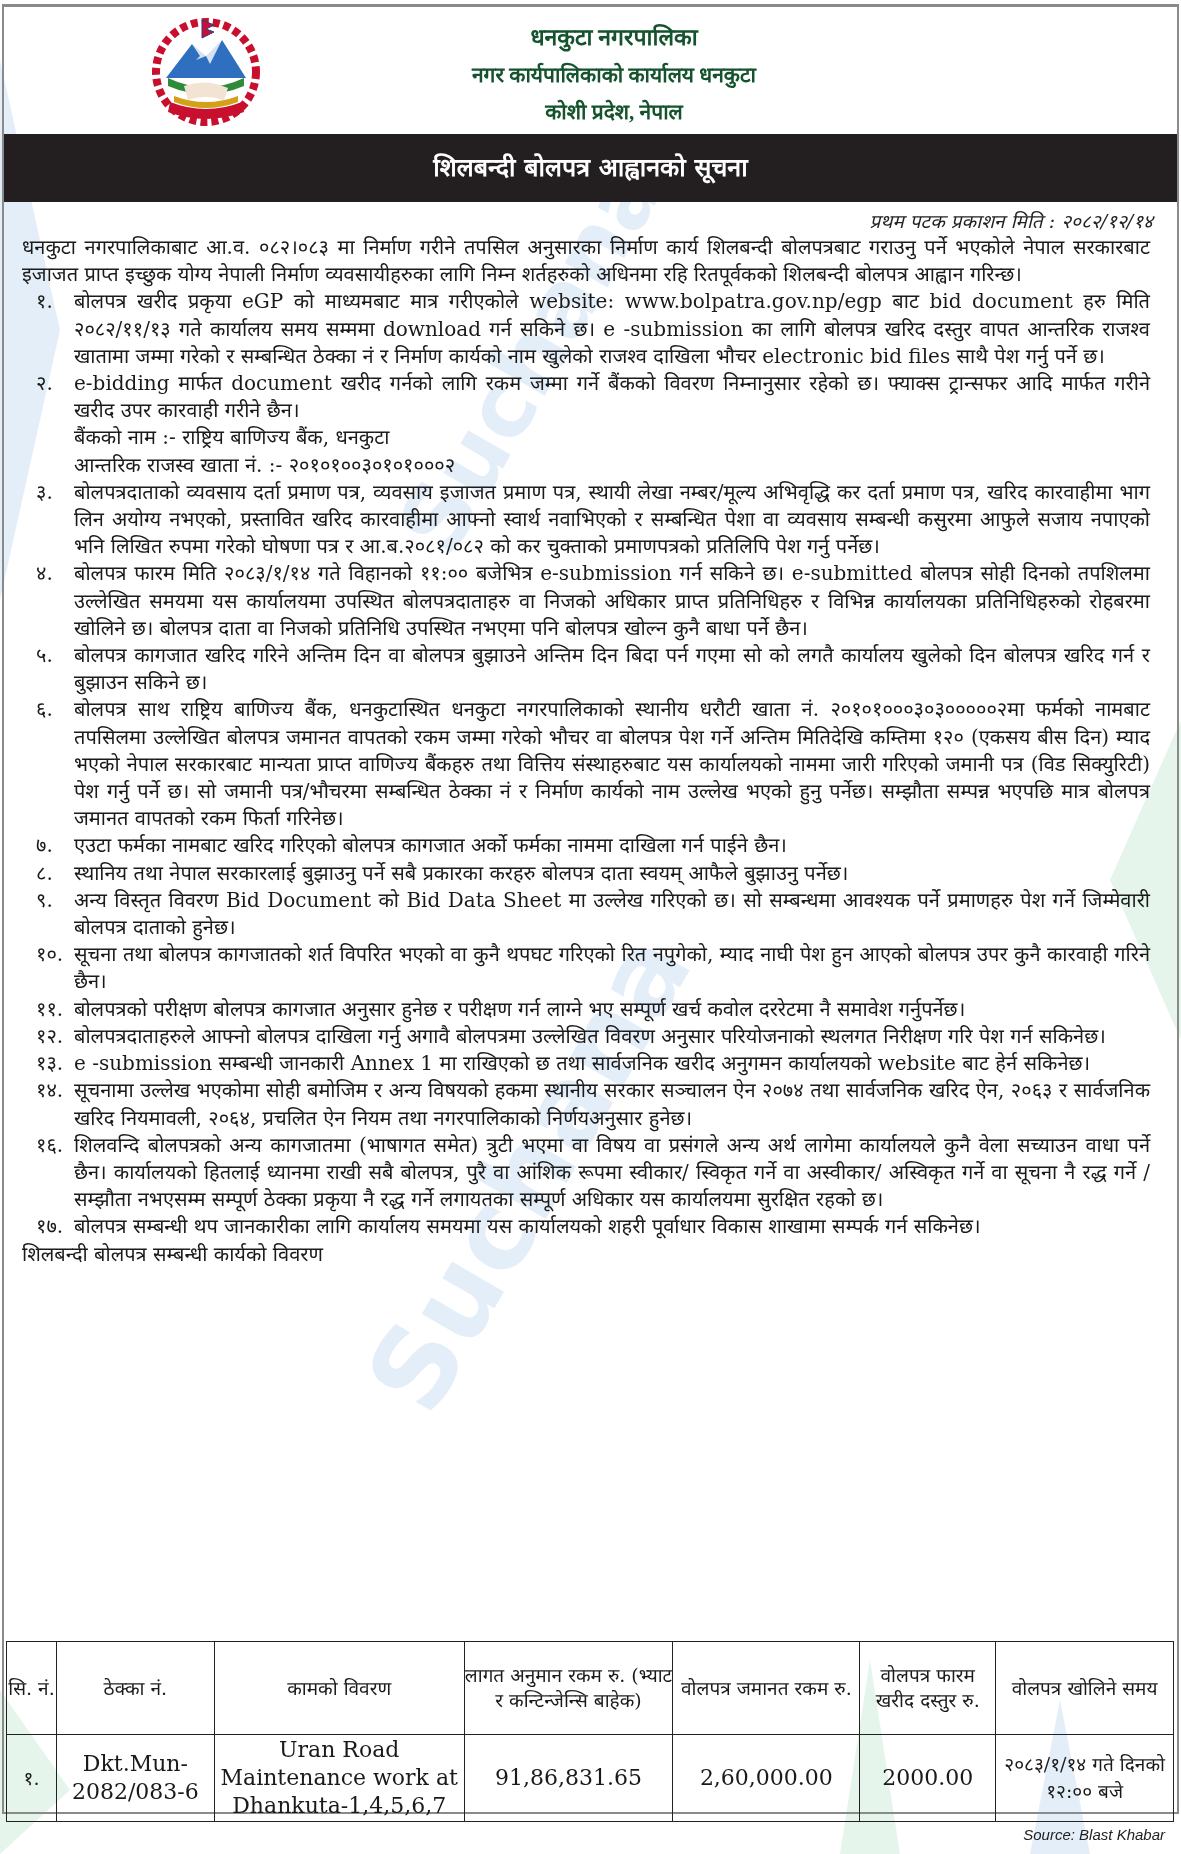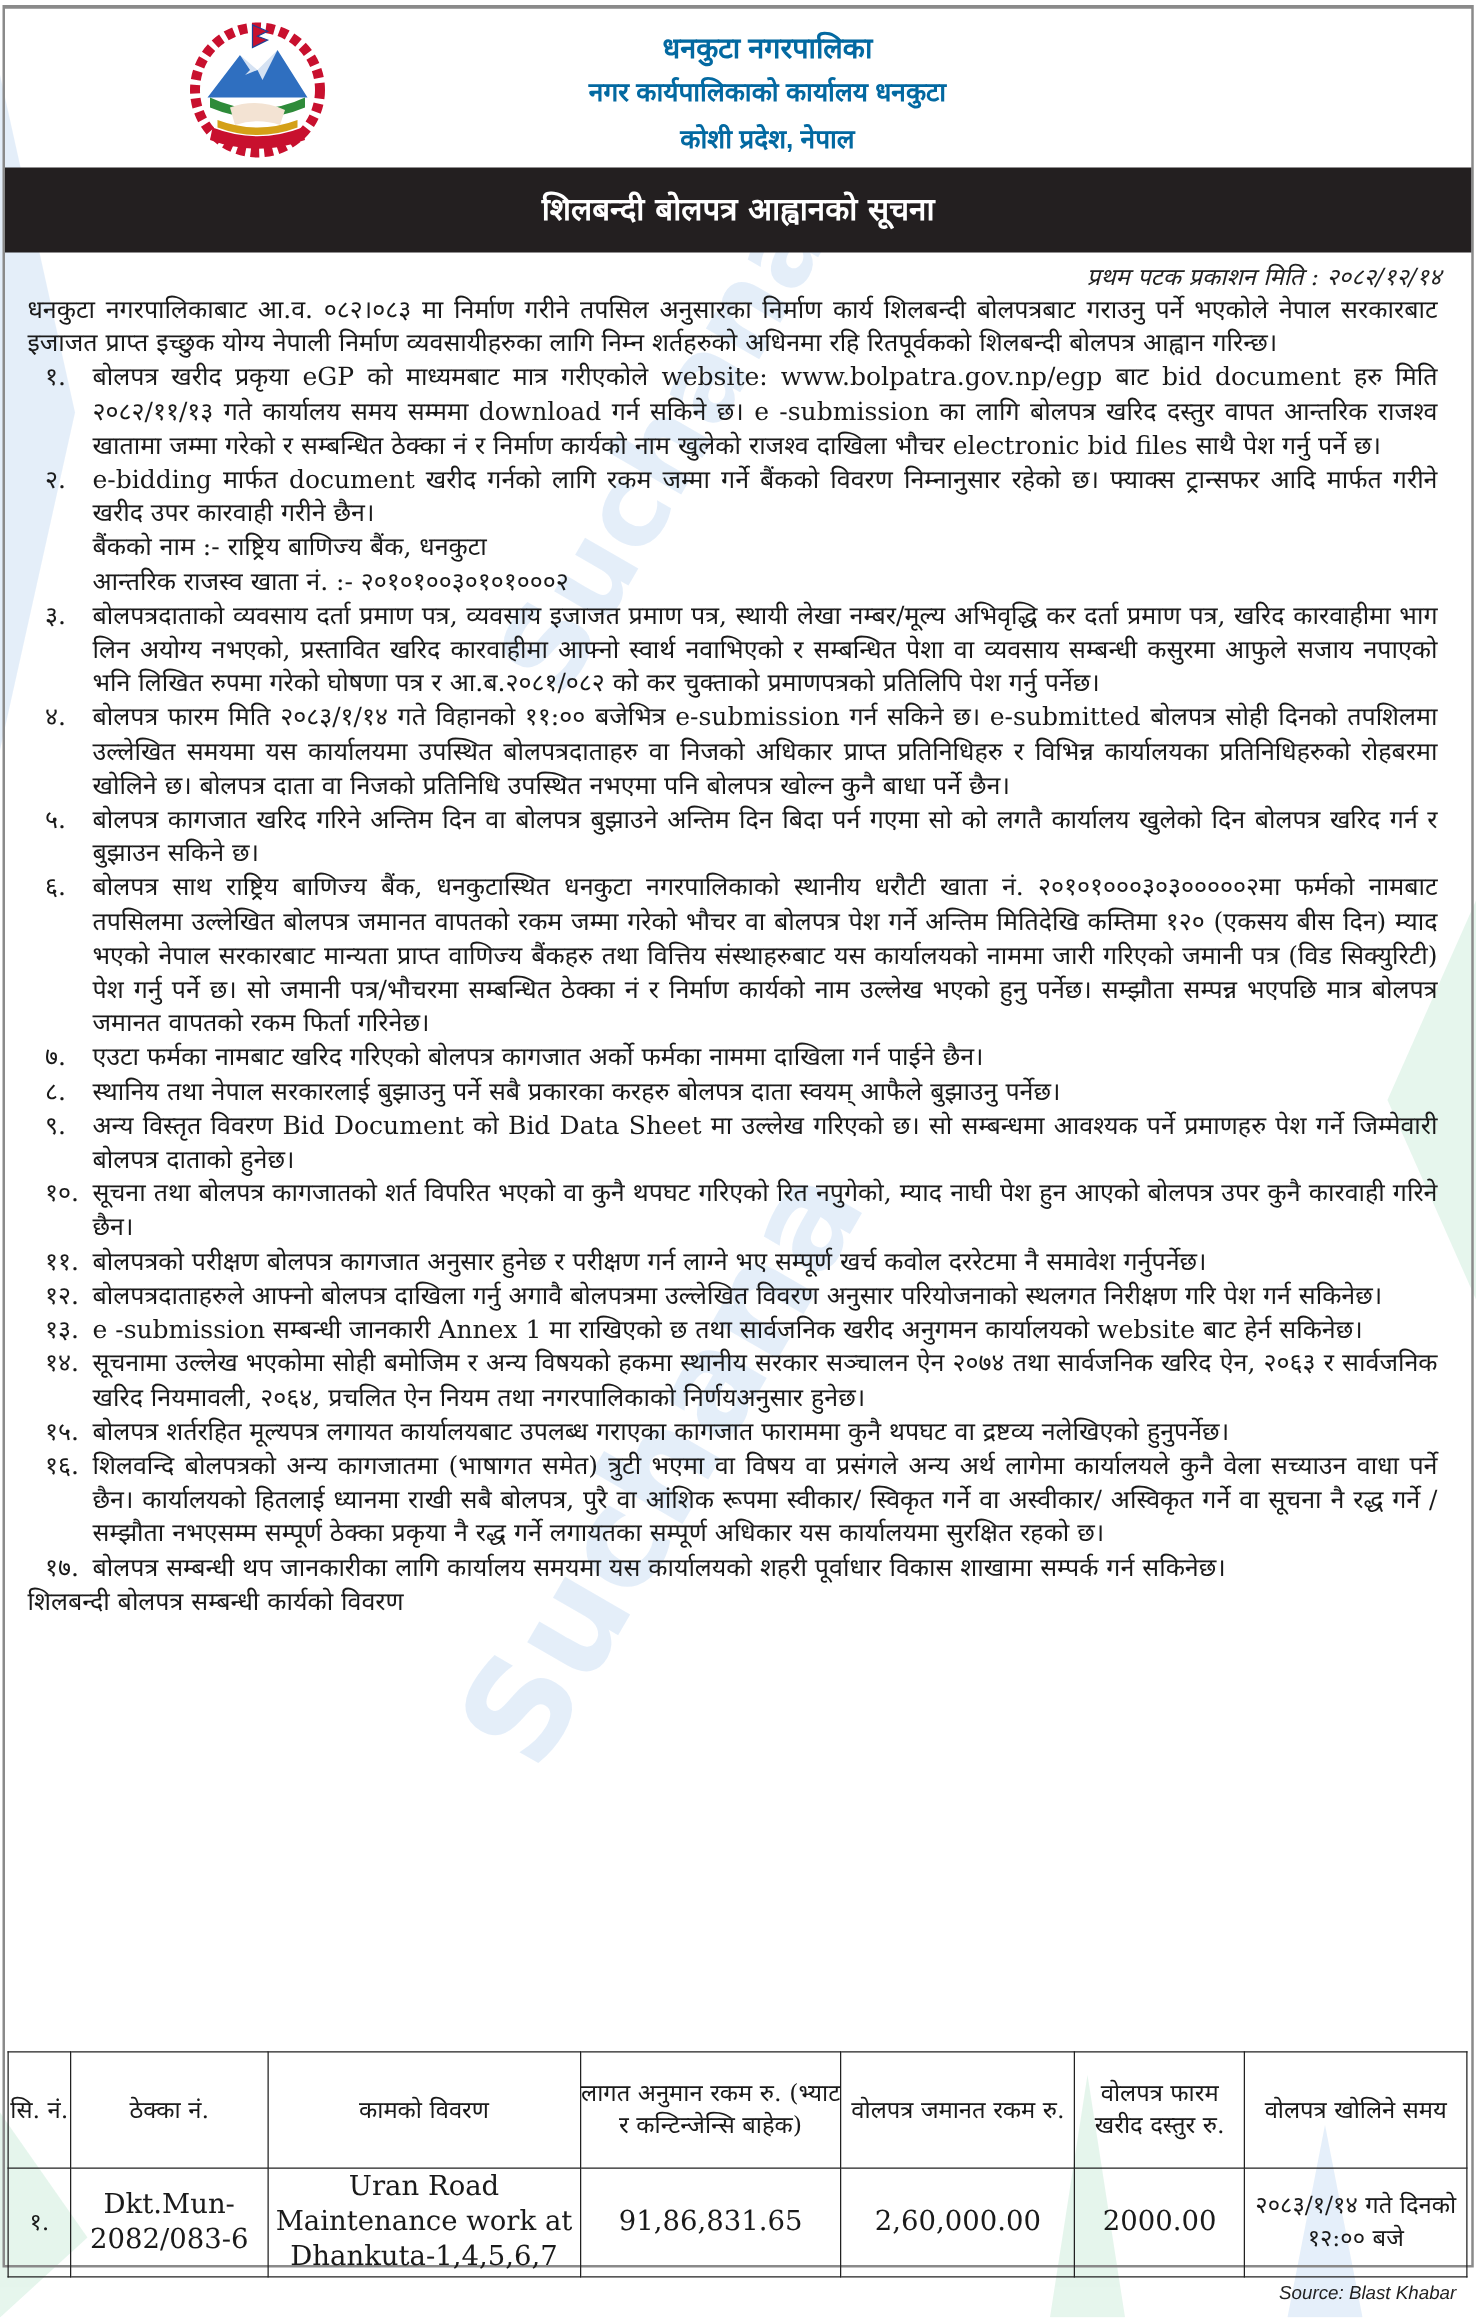--- a/index.html
+++ b/index.html
@@ -17,21 +17,21 @@
     position: absolute; pointer-events: none; opacity: 0.12;
   }
   .header {
     position: absolute; left: 4px; top: 6px; width: 1173px; height: 128px;
   }
   .logo {
     position: absolute; left: 140px; top: 10px; width: 124px; height: 112px;
   }
   .hdr-lines {
     position: absolute; left: 300px; top: 14px; width: 620px; text-align: center;
-    font-family: Liberation Sans, sans-serif; font-weight: bold; color: #0369a1;
+    font-family: Liberation Serif, serif; font-weight: bold; color: #14532d;
   }
   .hdr-lines .l1 { font-size: 23px; line-height: 36px; }
   .hdr-lines .l2 { font-size: 21px; line-height: 38px; }
   .hdr-lines .l3 { font-size: 21px; line-height: 36px; }
   .title-bar {
     position: absolute; left: 4px; top: 134px; width: 1173px; height: 68px;
     background: #231f20; color: #fff; text-align: center;
     font-family: "DejaVu Sans", sans-serif; font-weight: bold; font-size: 25px; line-height: 68px;
   }
   .pubdate {
@@ -158,24 +158,20 @@
       <span class="num">१२.</span>
       <span class="txt">बोलपत्रदाताहरुले आफ्नो बोलपत्र दाखिला गर्नु अगावै बोलपत्रमा उल्लेखित विवरण अनुसार परियोजनाको स्थलगत निरीक्षण गरि पेश गर्न सकिनेछ।</span>
     </div>
     <div class="item">
       <span class="num">१३.</span>
       <span class="txt">e -submission सम्बन्धी जानकारी Annex 1 मा राखिएको छ तथा सार्वजनिक खरीद अनुगमन कार्यालयको website बाट हेर्न सकिनेछ।</span>
     </div>
     <div class="item">
       <span class="num">१४.</span>
       <span class="txt">सूचनामा उल्लेख भएकोमा सोही बमोजिम र अन्य विषयको हकमा स्थानीय सरकार सञ्चालन ऐन २०७४ तथा सार्वजनिक खरिद ऐन, २०६३ र सार्वजनिक खरिद नियमावली, २०६४, प्रचलित ऐन नियम तथा नगरपालिकाको निर्णयअनुसार हुनेछ।</span>
-    </div>
-    <div class="item">
-      <span class="num">१५.</span>
-      <span class="txt">बोलपत्र शर्तरहित मूल्यपत्र लगायत कार्यालयबाट उपलब्ध गराएका कागजात फाराममा कुनै थपघट वा द्रष्टव्य नलेखिएको हुनुपर्नेछ।</span>
     </div>
     <div class="item">
       <span class="num">१६.</span>
       <span class="txt">शिलवन्दि बोलपत्रको अन्य कागजातमा (भाषागत समेत) त्रुटी भएमा वा विषय वा प्रसंगले अन्य अर्थ लागेमा कार्यालयले कुनै वेला सच्याउन वाधा पर्ने छैन। कार्यालयको हितलाई ध्यानमा राखी सबै बोलपत्र, पुरै वा आंशिक रूपमा स्वीकार/ स्विकृत गर्ने वा अस्वीकार/ अस्विकृत गर्ने वा सूचना नै रद्ध गर्ने /सम्झौता नभएसम्म सम्पूर्ण ठेक्का प्रकृया नै रद्ध गर्ने लगायतका सम्पूर्ण अधिकार यस कार्यालयमा सुरक्षित रहको छ।</span>
     </div>
     <div class="item">
       <span class="num">१७.</span>
       <span class="txt">बोलपत्र सम्बन्धी थप जानकारीका लागि कार्यालय समयमा यस कार्यालयको शहरी पूर्वाधार विकास शाखामा सम्पर्क गर्न सकिनेछ।</span>
     </div>
     <p class="caption">शिलबन्दी बोलपत्र सम्बन्धी कार्यको विवरण</p>

